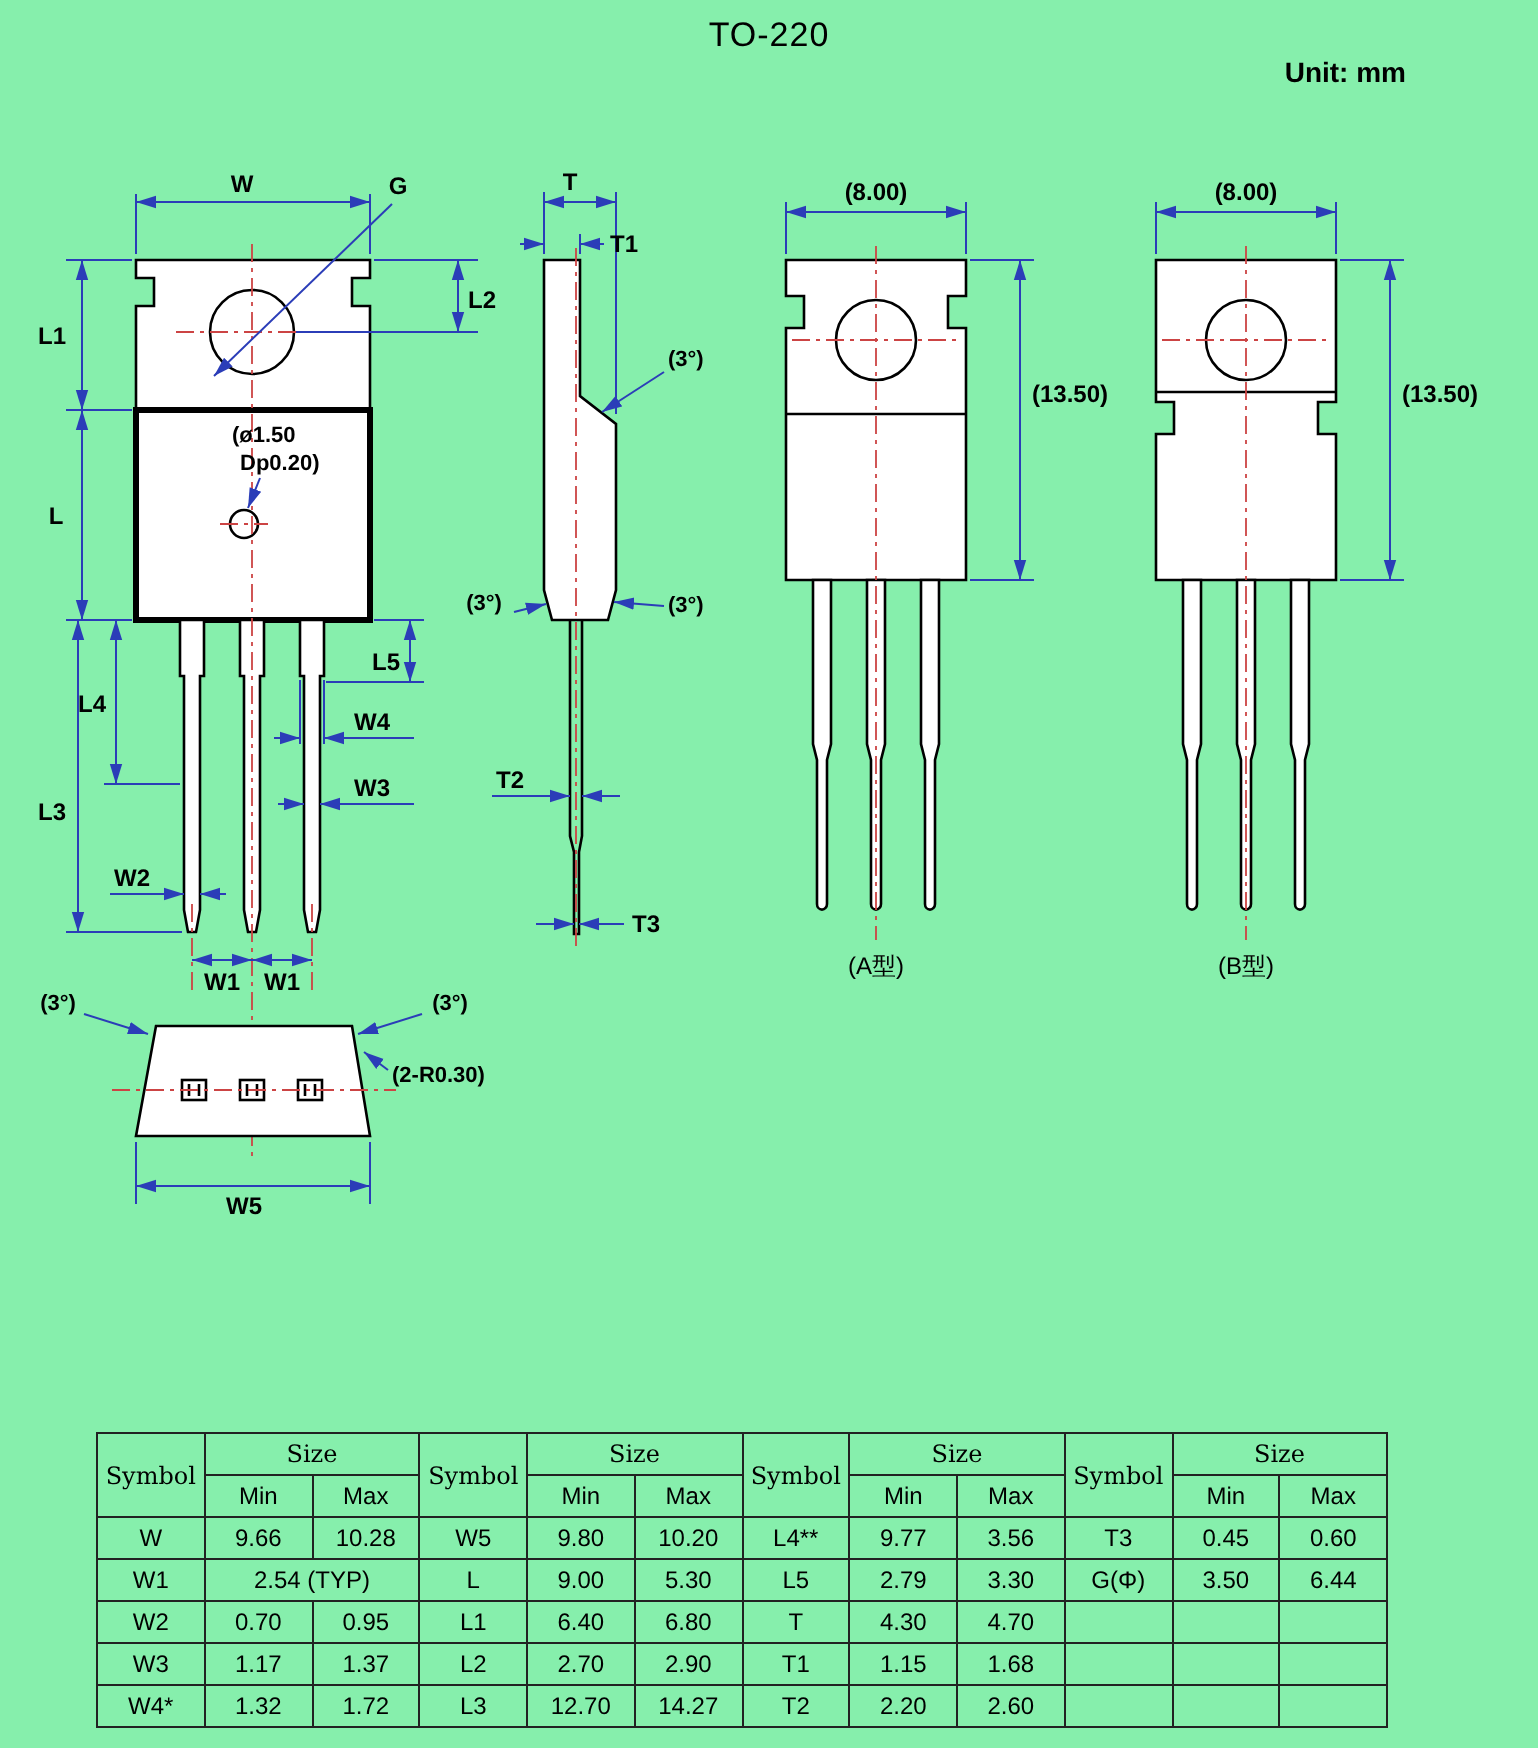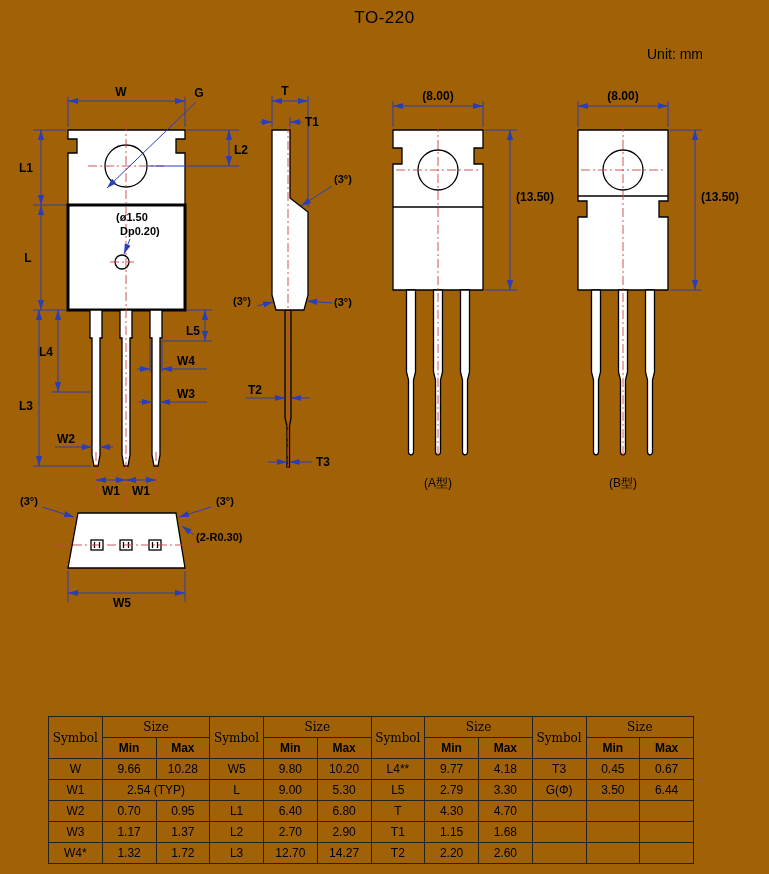--- a/index.html
+++ b/index.html
@@ -1,41 +1,41 @@
 <!DOCTYPE html>
 <html><head>
 <meta charset="utf-8">
 <style>
   html,body { margin:0; padding:0; background:#fff; }
-  .page { position:relative; width:769px; height:874px; background:#a16207;
+  .page { position:relative; width:769px; height:874px; background:#86efac;
           font-family:"Liberation Sans", sans-serif; color:#000; overflow:hidden; }
   .title { position:absolute; top:8px; left:0; right:0; text-align:center;
            font-size:17px; letter-spacing:0.5px; }
-  .unit  { position:absolute; top:46px; right:66px; font-size:14px; font-weight:400;margin-left:16px; }
+  .unit  { position:absolute; top:28px; right:66px; font-size:14px; font-weight:700;margin-left:16px; }
   svg.drawing { position:absolute; top:0; left:0; }
 
   
   .ol  { fill:#fff; stroke:#000; stroke-width:1.3; }
   .olk { fill:none; stroke:#000; stroke-width:1.3; }
   .thk { fill:#fff; stroke:#000; stroke-width:3; }
   .dm  { stroke:#2b3db8; stroke-width:1; fill:none; }
   .cl  { stroke:#cc4444; stroke-width:0.9; fill:none; stroke-dasharray:9 3 2 3; }
   .tx  { font:bold 12px "Liberation Sans",sans-serif; fill:#000; }
   .txs { font:bold 11px "Liberation Sans",sans-serif; fill:#000; }
   .txa { font:bold 11px "Liberation Sans",sans-serif; fill:#000; }
   .txc { font:12px "Liberation Sans",sans-serif; fill:#000; }
 
   
   .dim-table-wrap { position:absolute; left:48px; top:716px; width:646px; }
   table.dims { border-collapse:collapse; table-layout:fixed; width:100%;
                font-family:"Liberation Sans",sans-serif; font-size:12px; }
   table.dims th, table.dims td { border:1px solid #222; height:20px; text-align:center;
                padding:0 2px; overflow:hidden; white-space:nowrap; font-weight:normal; }
   table.dims th.hsym, table.dims th.hsize { font-family:"DejaVu Serif",serif; }
-  table.dims th.hmm { font-weight:bold; }
+  table.dims th.hmm { font-weight:normal; }
 </style>
 </head>
 <body>
 
 <div class="page">
 
   <div class="title">TO-220</div>
   <div class="unit">Unit: mm</div>
 
   <svg class="drawing" width="769" height="700" viewBox="0 0 769 700">
@@ -258,24 +258,24 @@
       <tbody>
         <tr>
           <td>W</td>
           <td>9.66</td>
           <td>10.28</td>
           <td>W5</td>
           <td>9.80</td>
           <td>10.20</td>
           <td>L4**</td>
           <td>9.77</td>
-          <td>4.18</td>
+          <td>3.56</td>
           <td>T3</td>
           <td>0.45</td>
-          <td>0.67</td>
+          <td>0.60</td>
         </tr>
         <tr>
           <td>W1</td>
           <td colspan="2">2.54 (TYP)</td>
           <td>L</td>
           <td>9.00</td>
           <td>5.30</td>
           <td>L5</td>
           <td>2.79</td>
           <td>3.30</td>

